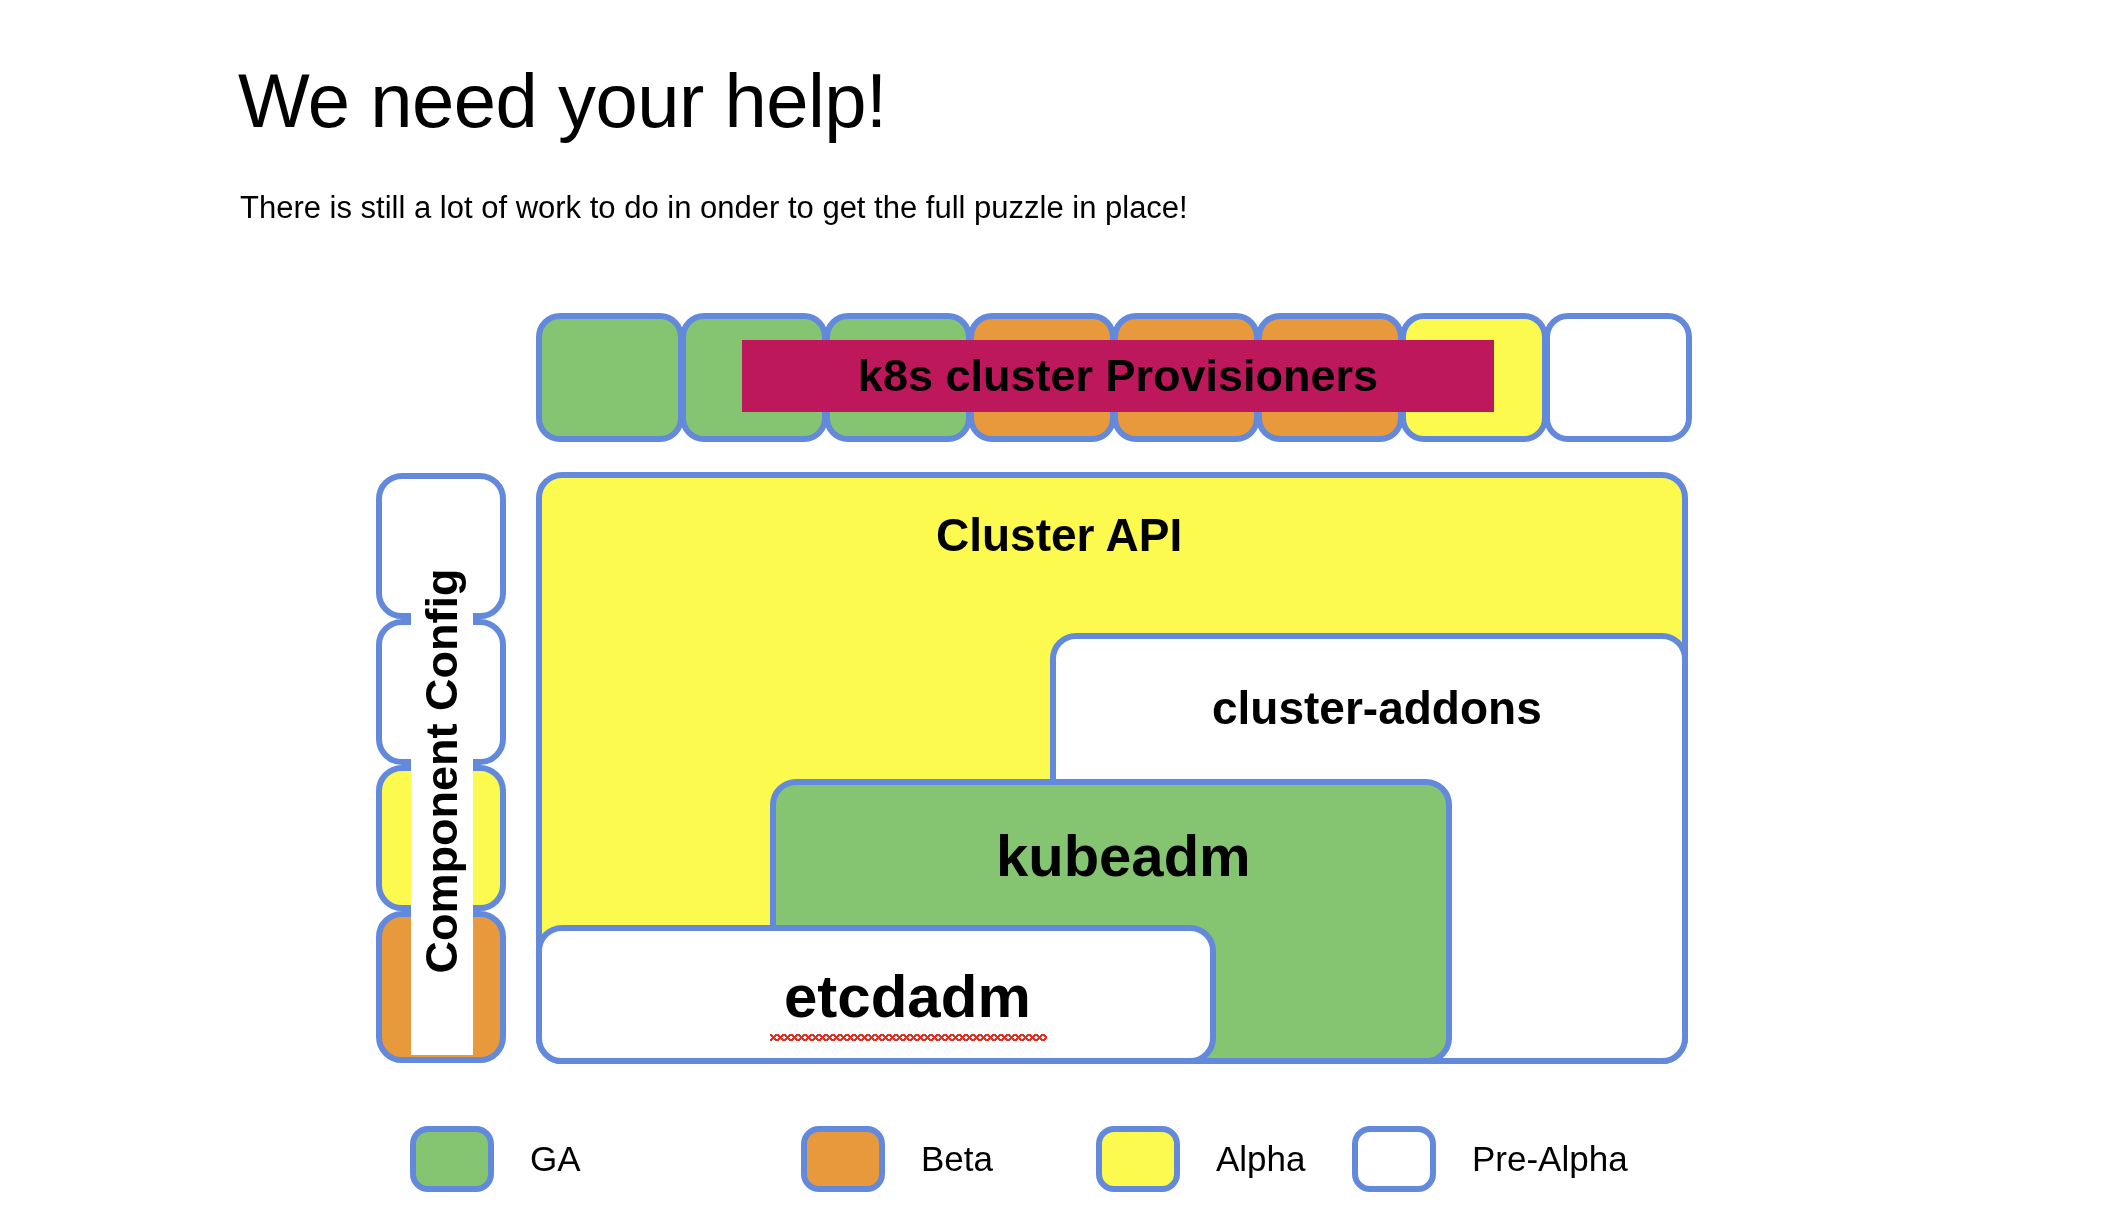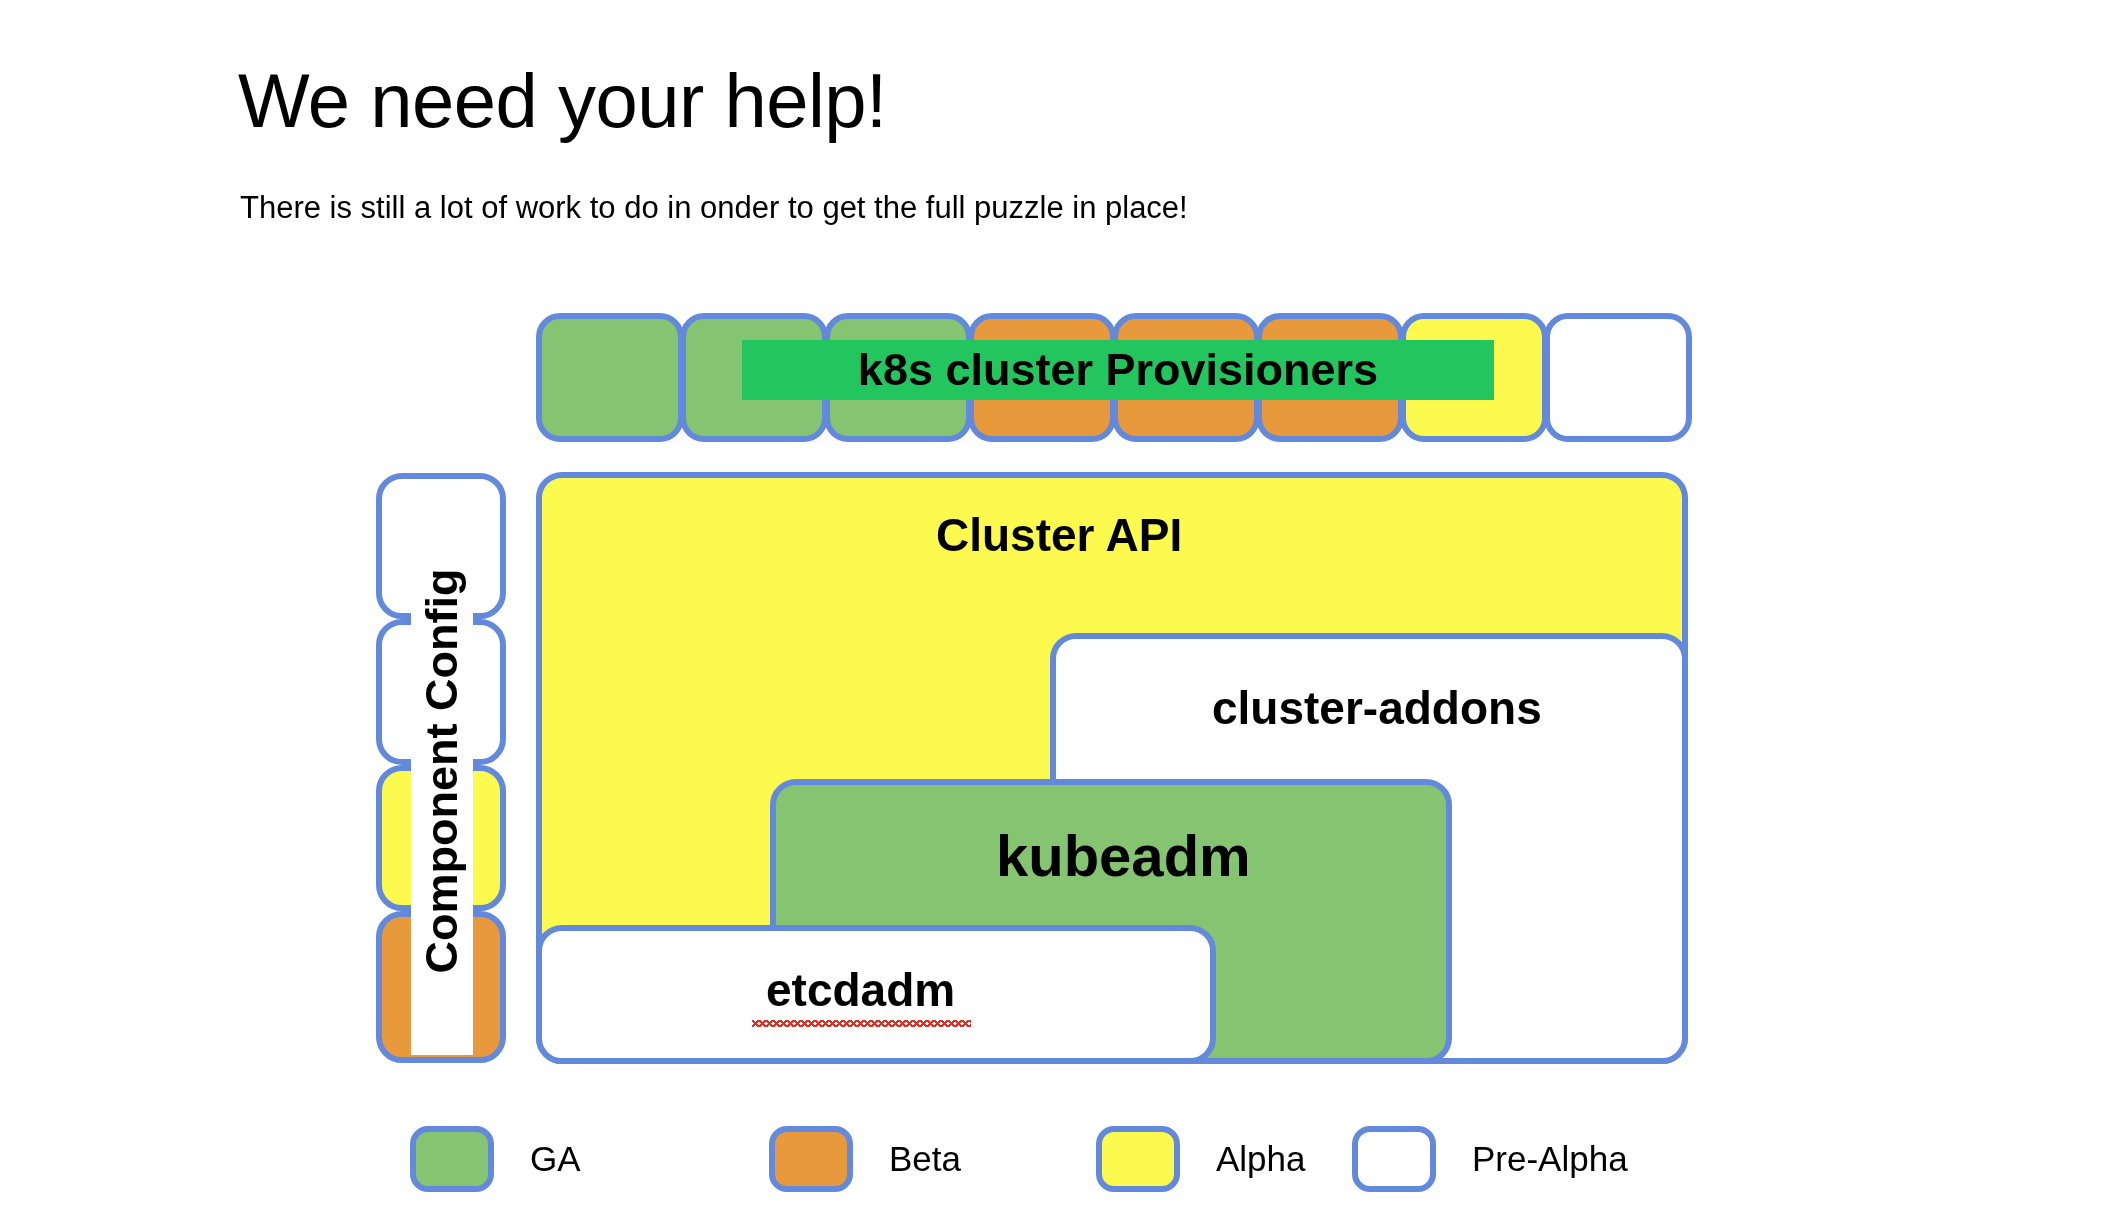--- a/index.html
+++ b/index.html
@@ -73,22 +73,22 @@
     height: 129px;
     width: 148px;
     border-radius: 24px;
   }
 
   .prov-title-plate {
     position: absolute;
     left: 742px;
     top: 340px;
     width: 752px;
-    height: 60px;
-    background: #22c55e;
+    height: 72px;
+    background: #be185d;
     display: flex;
     align-items: center;
     justify-content: center;
     z-index: 40;
   }
   .prov-title-plate span {
     font-size: 45px;
     font-weight: 700;
     white-space: nowrap;
   }
@@ -160,23 +160,23 @@
   }
 
   #etcdadm-box {
     left: 536px;
     top: 925px;
     width: 680px;
     height: 139px;
     z-index: 30;
   }
   #etcdadm-label {
-    left: 766px;
+    left: 784px;
     top: 967px;
-    font-size: 46px;
+    font-size: 60px;
   }
   .spell-error {
     position: relative;
     display: inline-block;
   }
   .spell-error::after {
     content: "";
     position: absolute;
     left: -14px;
     right: -16px;
@@ -264,21 +264,21 @@
 <div class="pbox-label" id="kubeadm-label" style="z-index:22">kubeadm</div>
 
 <div class="pbox white" id="etcdadm-box"></div>
 <div class="pbox-label" id="etcdadm-label" style="z-index:32"><span class="spell-error">etcdadm</span></div>
 
 <div id="legend">
     <div class="legend-item" style="left: 410px;">
       <div class="legend-swatch green"></div>
       <div class="legend-text">GA</div>
     </div>
-    <div class="legend-item" style="left: 724px; padding-left: 45px;">
+    <div class="legend-item" style="left: 756px; padding-left: 45px;">
       <div class="legend-swatch orange"></div>
       <div class="legend-text">Beta</div>
     </div>
     <div class="legend-item" style="left: 1096px;">
       <div class="legend-swatch yellow"></div>
       <div class="legend-text">Alpha</div>
     </div>
     <div class="legend-item" style="left: 1352px;">
       <div class="legend-swatch white"></div>
       <div class="legend-text">Pre-Alpha</div>

